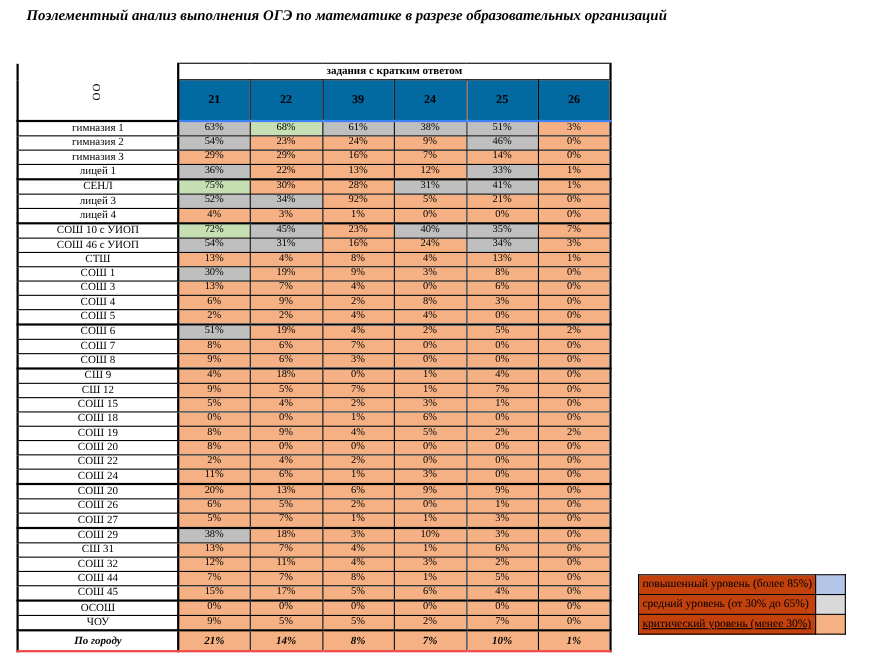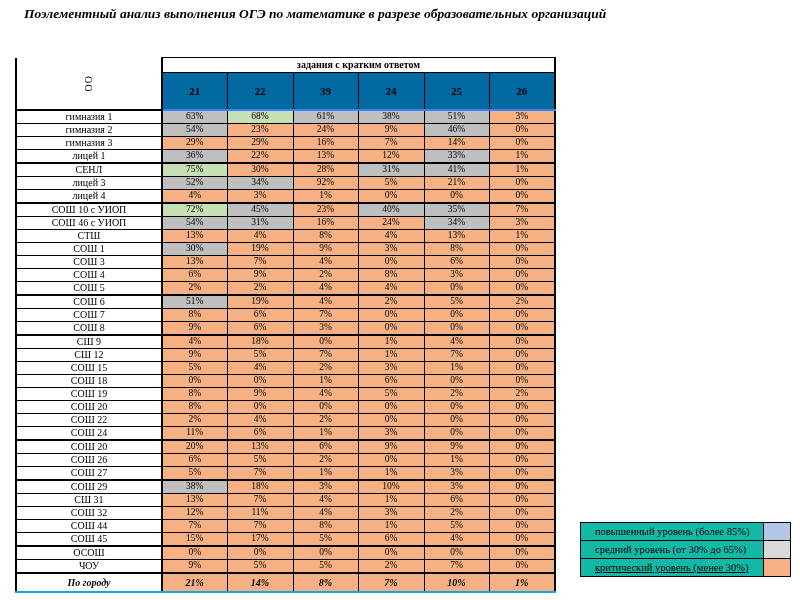--- a/index.html
+++ b/index.html
@@ -35,29 +35,29 @@
     font-weight:bold;font-size:11px;height:36px;background:#0369a1;border-bottom:2px solid #3b82f6;
   }
   td.col-head:last-child{border-right:2px solid #000;}
   td.name-cell{
     background:#fff;height:12px;font-size:10px;
     border-left:2px solid #000;border-right:2px solid #000;
   }
   td.val-cell{height:12px;}
   td.val-cell:last-child{border-right:2px solid #000;}
   tr.thick-after td{border-bottom:2px solid #000;}
-  tr.total-row td{font-weight:bold;font-style:italic;height:17px;font-size:10px;border-bottom:2px solid #0ea5e9;}
+  tr.total-row td{font-weight:bold;font-style:italic;height:17px;font-size:10px;border-bottom:2px solid #ef4444;}
   .lvl-crit{background:var(--crit,#F5B183);}
   .lvl-mid{background:var(--mid,#BFBFBF);}
   .lvl-high{background:var(--high,#C6E0B4);margin-left:27px;}
 
   .legend{position:absolute;left:580px;top:522px;border-collapse:collapse;}
   .legend td{
-    border:1px solid #000;font-size:10.5px;padding:0 14px;height:17px;
-    vertical-align:middle;background:#14b8a6;white-space:nowrap;
+    border:1px solid #000;font-size:10.5px;padding:0 3px;height:17px;
+    vertical-align:middle;background:#c2410c;white-space:nowrap;
   }
   .legend td.sw{width:26px;padding:0;}
   .legend td.lbl{width:140px;text-align:left;}
   .legend tr.u td.lbl{text-decoration:underline;}
 </style>
 </head>
 <body>
 
 <div class="title-block">
   <div class="title-line">Поэлементный анализ выполнения ОГЭ по математике в разрезе образовательных организаций</div>

